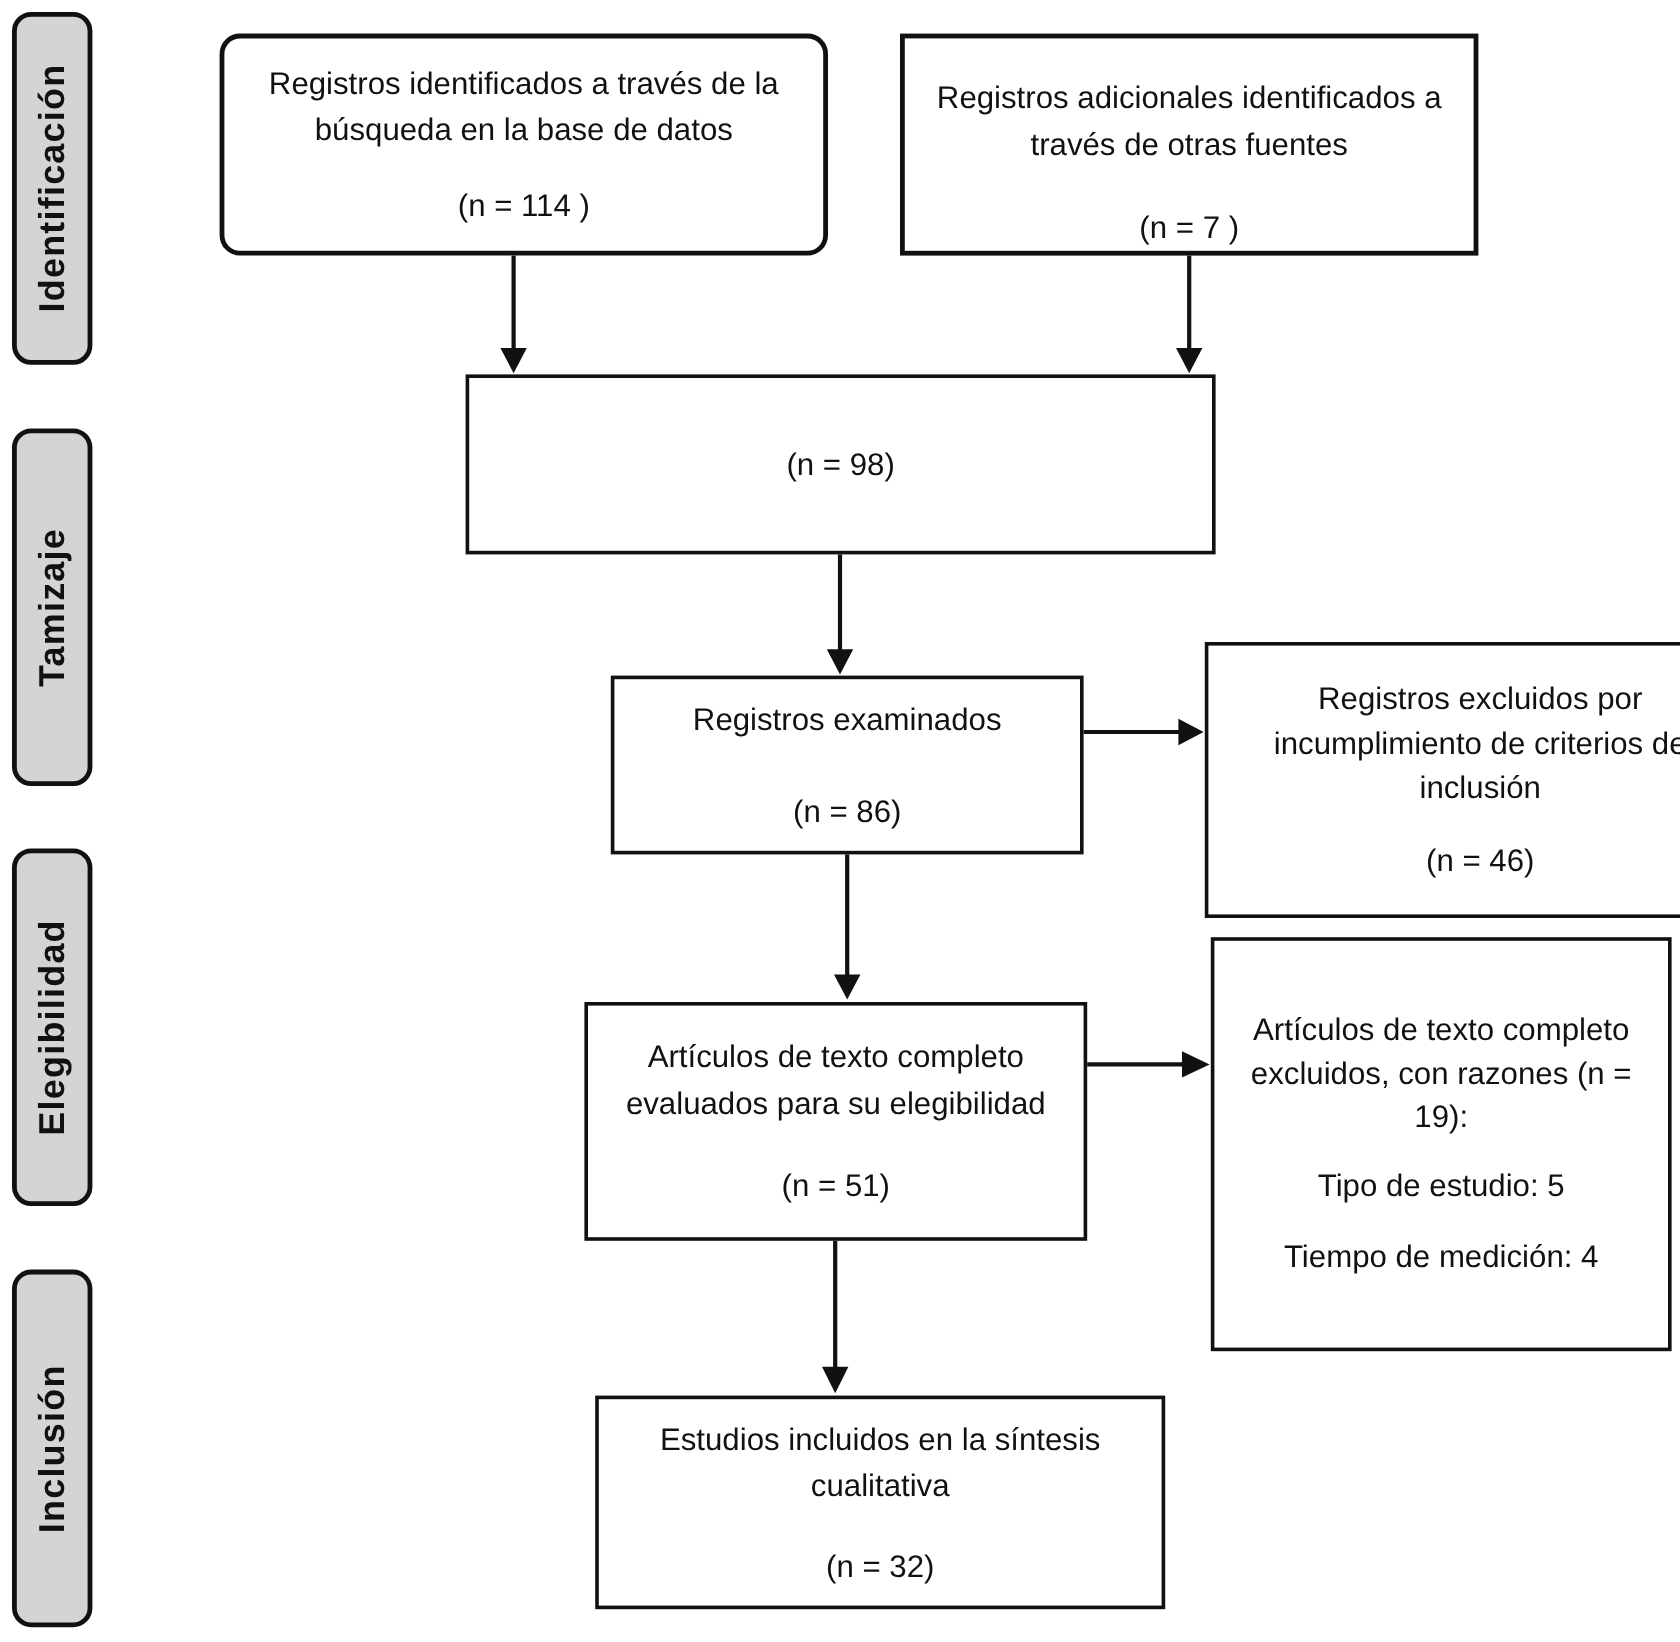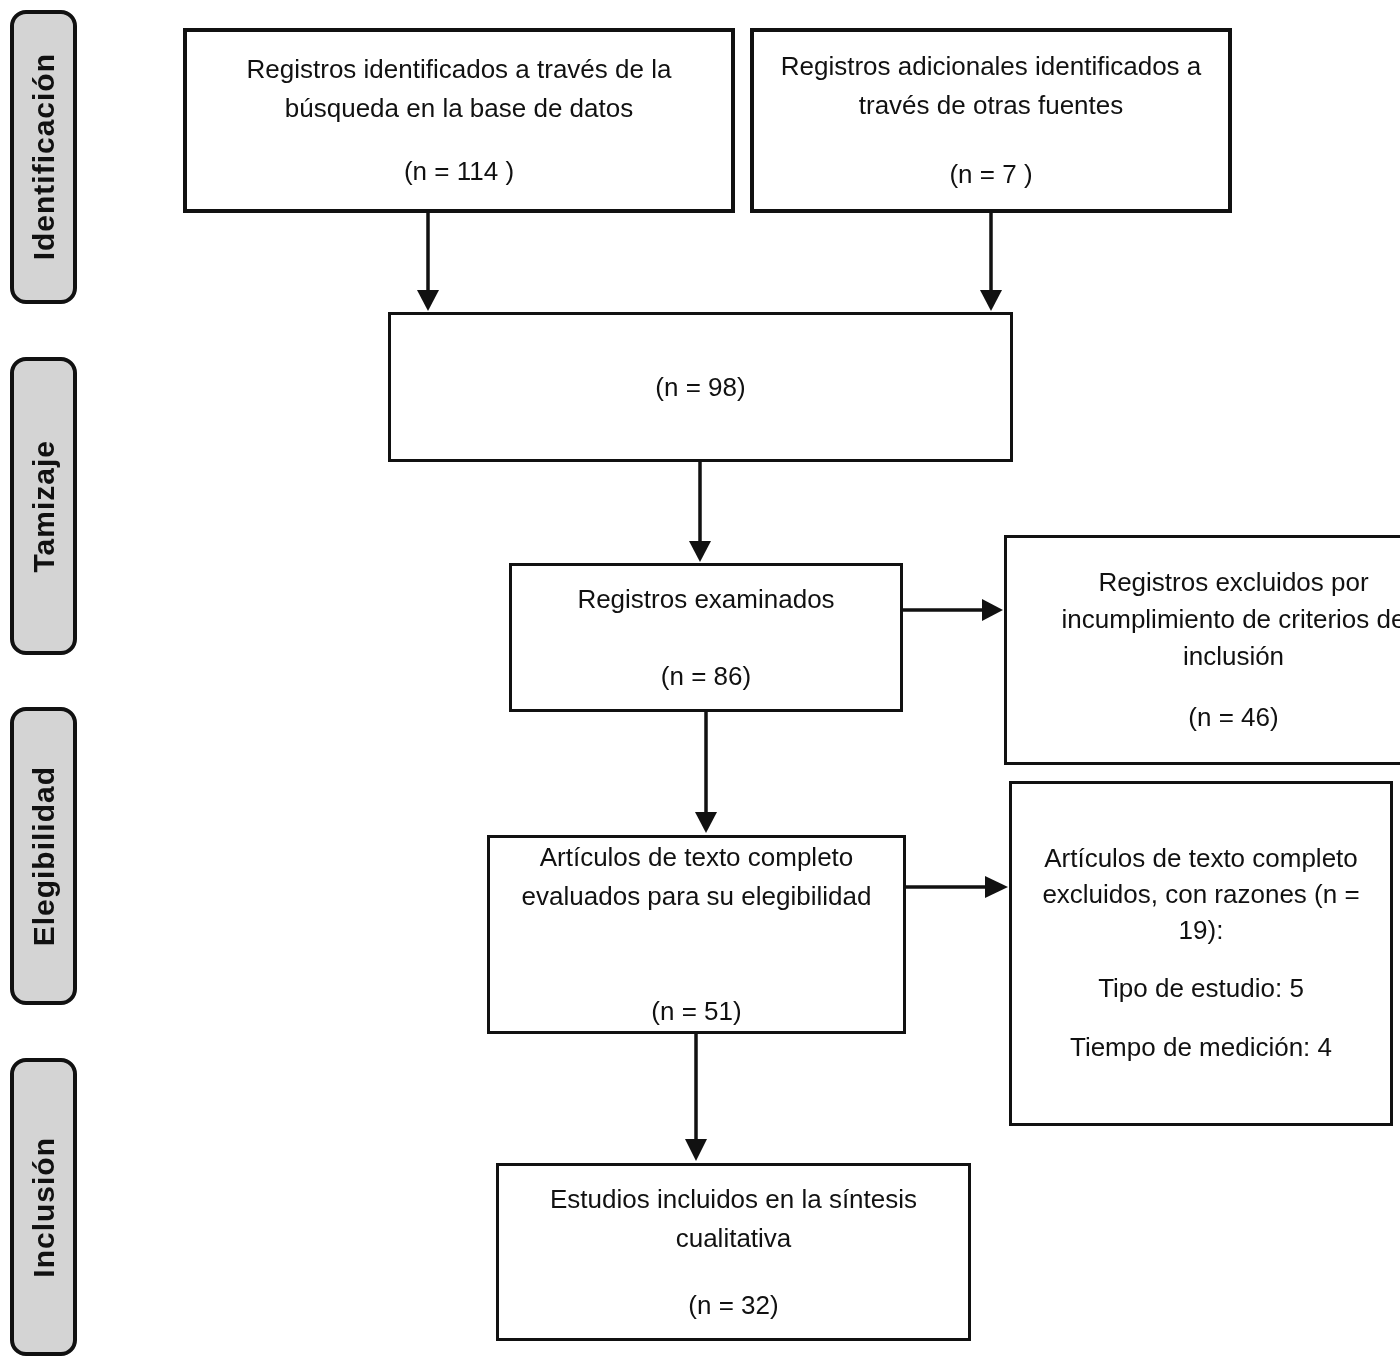--- a/index.html
+++ b/index.html
@@ -45,26 +45,26 @@
     border: 3px solid #111111;
     box-sizing: border-box;
     display: flex;
     flex-direction: column;
     align-items: center;
     justify-content: center;
     text-align: center;
     font-size: 26px;
     line-height: 1.5;
   }
-  #box-identified-db     { left: 183px;  top: 28px;   width: 552px; height: 185px; gap: 24px; padding: 0 14px; border-width: 4px; }
-  #box-identified-other  { left: 750px;  top: 28px;   width: 482px; height: 185px; gap: 30px; padding: 0 8px; border-width: 4px; }
+  #box-identified-db     { left: 183px;  top: 28px;   width: 507px; height: 185px; gap: 24px; padding: 0 14px; border-width: 4px; border-radius: 17px; }
+  #box-identified-other  { left: 750px;  top: 28px;   width: 482px; height: 185px; gap: 30px; padding: 0 8px; border-width: 4px; justify-content: flex-end; }
   #box-after-duplicates  { left: 388px;  top: 312px;  width: 625px; height: 150px; gap: 26px; padding: 0 20px; }
   #box-screened          { left: 509px;  top: 563px;  width: 394px; height: 149px; gap: 38px; padding: 0 14px; }
   #box-excluded-screen   { left: 1004px; top: 535px;  width: 459px; height: 230px; gap: 24px; padding: 0 30px; line-height: 1.42; }
-  #box-fulltext          { left: 487px;  top: 835px;  width: 419px; height: 199px; gap: 30px; padding: 0 16px; justify-content: space-between; }
+  #box-fulltext          { left: 487px;  top: 835px;  width: 419px; height: 199px; gap: 30px; padding: 0 16px; }
   #box-fulltext-excluded { left: 1009px; top: 781px;  width: 384px; height: 345px; gap: 23px; padding: 0 26px; line-height: 1.38; }
   #box-included          { left: 496px;  top: 1163px; width: 475px; height: 178px; gap: 28px; padding: 0 8px; }
 
   .arrows {
     position: absolute;
     left: 0; top: 0;
     width: 1400px;
     height: 1368px;
     pointer-events: none;
   }

